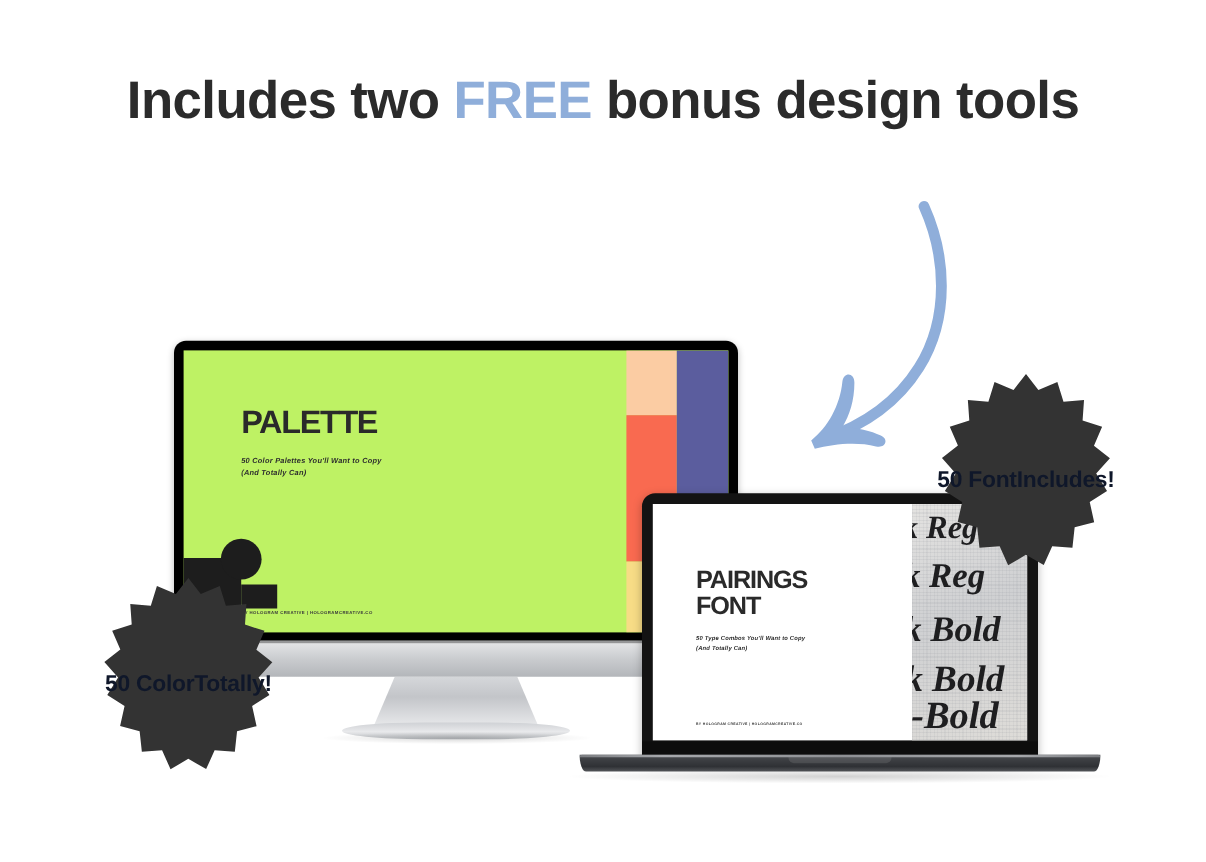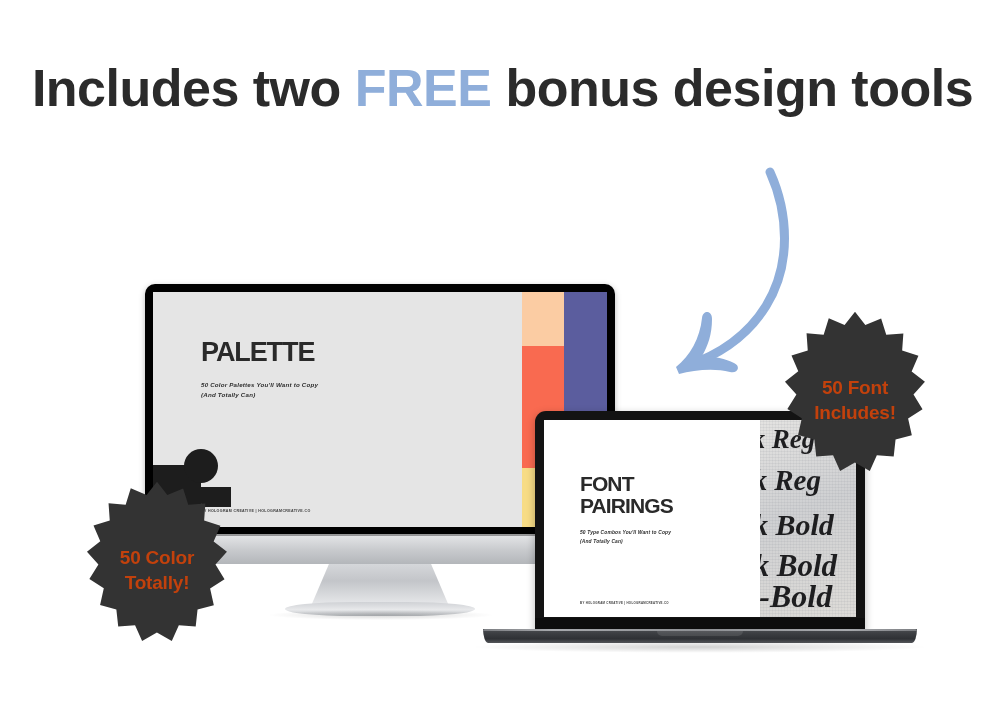--- a/index.html
+++ b/index.html
@@ -9,21 +9,21 @@
     font-family:"Liberation Sans", sans-serif;
     overflow:hidden;
     position:relative;
   }
   .stage{position:absolute;inset:0;}
 
   
   .headline{
     position:absolute;left:0;top:58px;width:1005px;
     text-align:center;
-    font-size:52px;
+    font-size:44px;
     font-weight:bold;
     line-height:1.18;
     letter-spacing:-0.5px;
     color:#2b2b2b;
   }
   .headline .free{color:#8FAEDA;}
   .headline .l2{display:block;}
 
   
   .arrow{position:absolute;left:646px;top:160px;width:180px;height:215px;}
@@ -31,21 +31,21 @@
   
   .monitor{position:absolute;left:145px;top:284px;width:470px;height:250px;}
   .monitor-bezel{
     position:absolute;inset:0;
     background:#000000;
     border-radius:10px 10px 3px 3px;
     box-shadow:0 2px 6px rgba(0,0,0,.28);
   }
   .monitor-screen{
     position:absolute;left:8px;top:8px;right:8px;bottom:7px;
-    background:#e5e5e5;
+    background:#bef264;
     overflow:hidden;
     display:flex;
   }
   .slide-left{
     position:relative;
     flex:1 1 auto;
     padding:46px 0 0 48px;
     box-sizing:border-box;
   }
   .slide-title{
@@ -196,22 +196,22 @@
   }
   .laptop-shadow{
     position:absolute;left:470px;top:641px;width:460px;height:12px;
     background:radial-gradient(ellipse at center, rgba(0,0,0,.18) 0%, rgba(0,0,0,0) 70%);
   }
 
   
   .badge{position:absolute;}
   .badge .badge-text{
     position:absolute;left:0;top:0;width:100%;height:100%;
-    display:flex;flex-direction:column;align-items:center;justify-content:center;
-    color:#c2410c;font-size:19px;font-weight:bold;line-height:1.3;
+    display:flex;flex-direction:row;align-items:center;justify-content:center;
+    color:#0f172a;font-size:19px;font-weight:bold;line-height:1.3;
     text-align:center;letter-spacing:-0.2px;
     pointer-events:none;
   }
   .badge-color{left:64px;top:478px;width:186px;height:186px;}
   .badge-font{left:762px;top:308px;width:186px;height:186px;}
 </style>
 </head>
 <body>
 
 <div class="stage">
@@ -262,22 +262,22 @@
   <div class="stand-neck"></div>
   <div class="stand-base"></div>
   <div class="monitor-shadow"></div>
 
   <div class="laptop">
     <div class="laptop-lid"></div>
     <div class="laptop-screen">
 
       <div class="lp-left">
         <div class="lp-title">
+          <div>PAIRINGS</div>
           <div>FONT</div>
-          <div>PAIRINGS</div>
         </div>
         <div class="lp-sub">
           <div>50 Type Combos You'll Want to Copy</div>
           <div>(And Totally Can)</div>
         </div>
         <div class="lp-footer">BY HOLOGRAM CREATIVE | HOLOGRAMCREATIVE.CO</div>
       </div>
 
       <div class="lp-photo">
         <div class="grain"></div>

